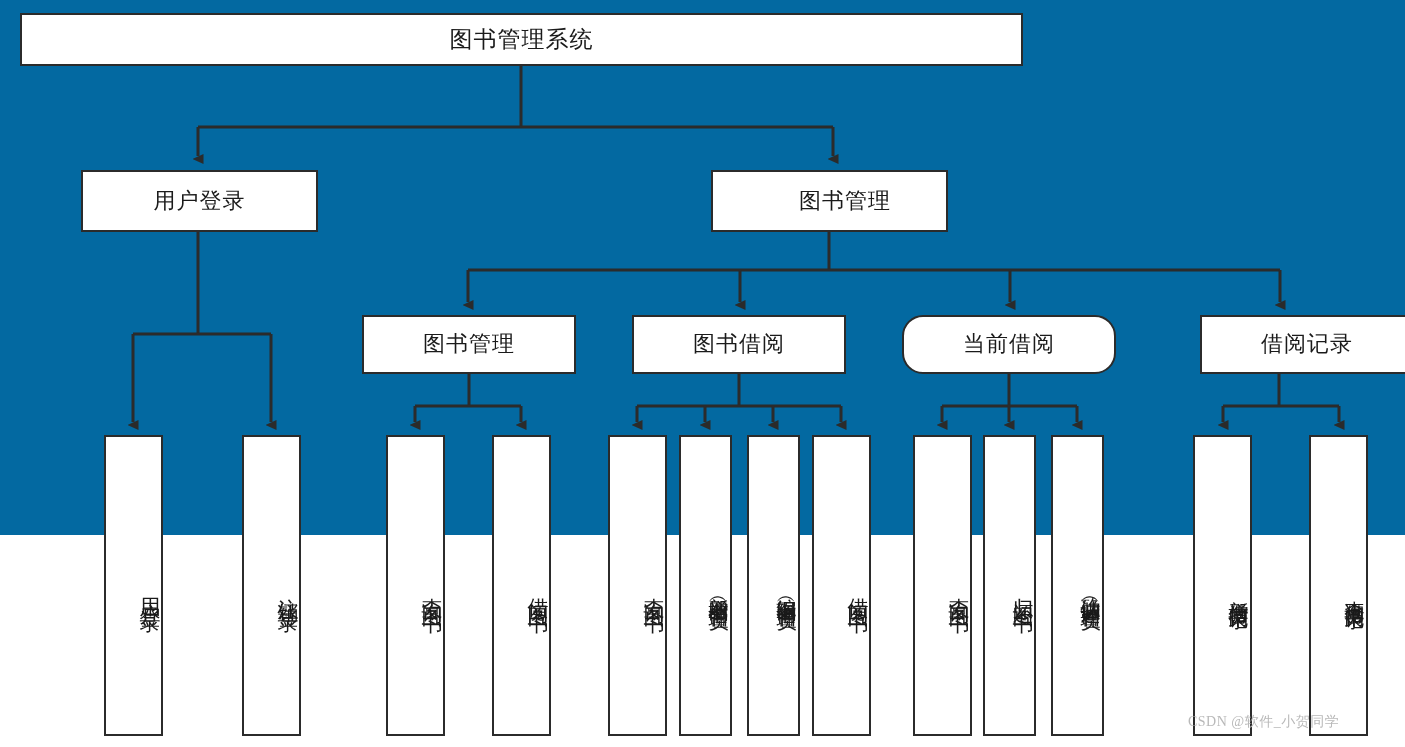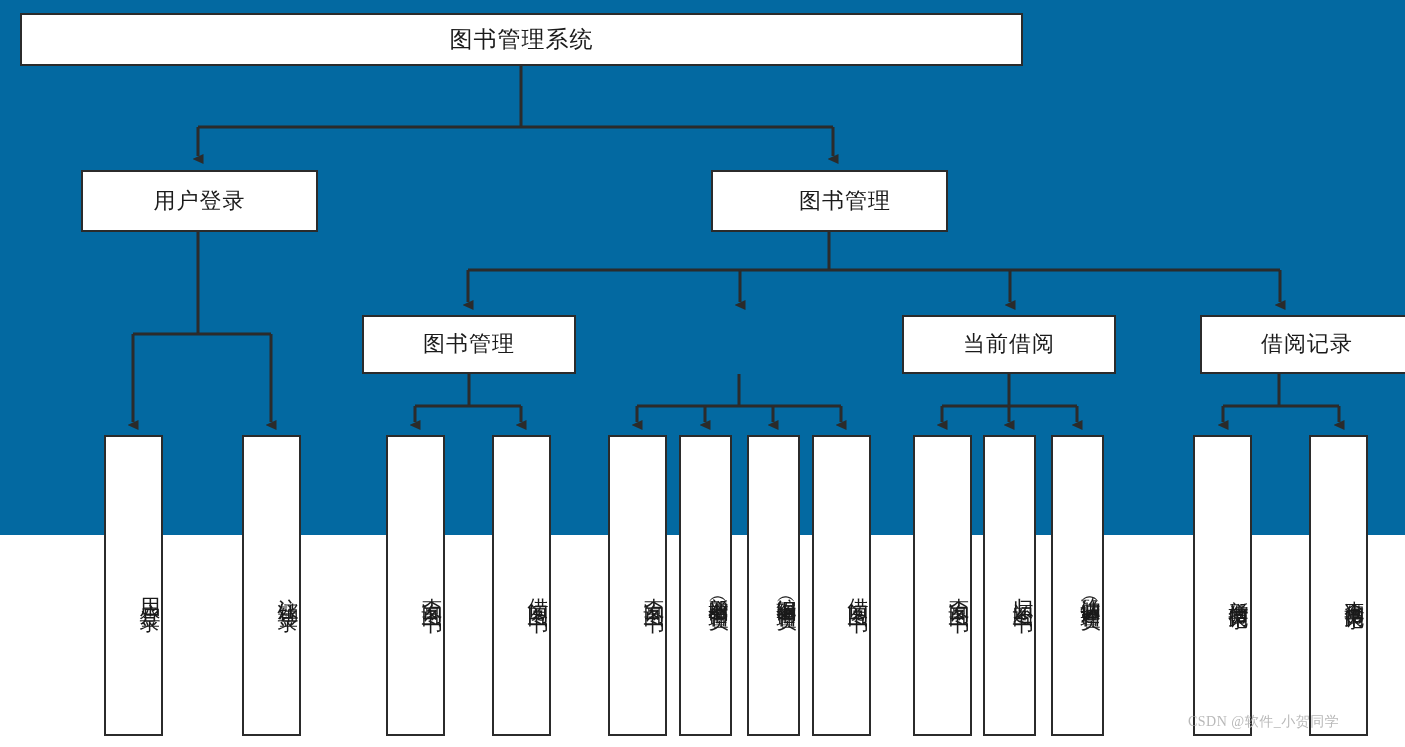--- a/index.html
+++ b/index.html
@@ -133,21 +133,24 @@
   <div class="node node-h" style="left:81px; top:170px; width:237px; height:62px;">
     <span>用户登录</span>
   </div>
   <div class="node node-h" style="left:711px; top:170px; width:237px; height:62px;padding-left:31px;">
     <span>图书管理</span>
   </div>
 
   <div class="node node-h" style="left:362px; top:315px; width:214px; height:59px;">
     <span>图书管理</span>
   </div>
-  <div class="node node-h" style="left:902px; top:315px; width:214px; height:59px;">
+  <div class="node node-h" style="left:632px; top:315px; width:214px; height:59px;">
+    <span>图书借阅</span>
+  </div>
+  <div class="node node-h" style="left:902px; top:315px; width:214px; height:59px;border-radius:21px;">
     <span>当前借阅</span>
   </div>
   <div class="node node-h" style="left:1200px; top:315px; width:214px; height:59px;">
     <span>借阅记录</span>
   </div>
 
   <div class="node node-v" style="left:104px; top:435px; width:59px; height:301px;">
     <span>用户登录</span>
   </div>
   <div class="node node-v" style="left:242px; top:435px; width:59px; height:301px;">

